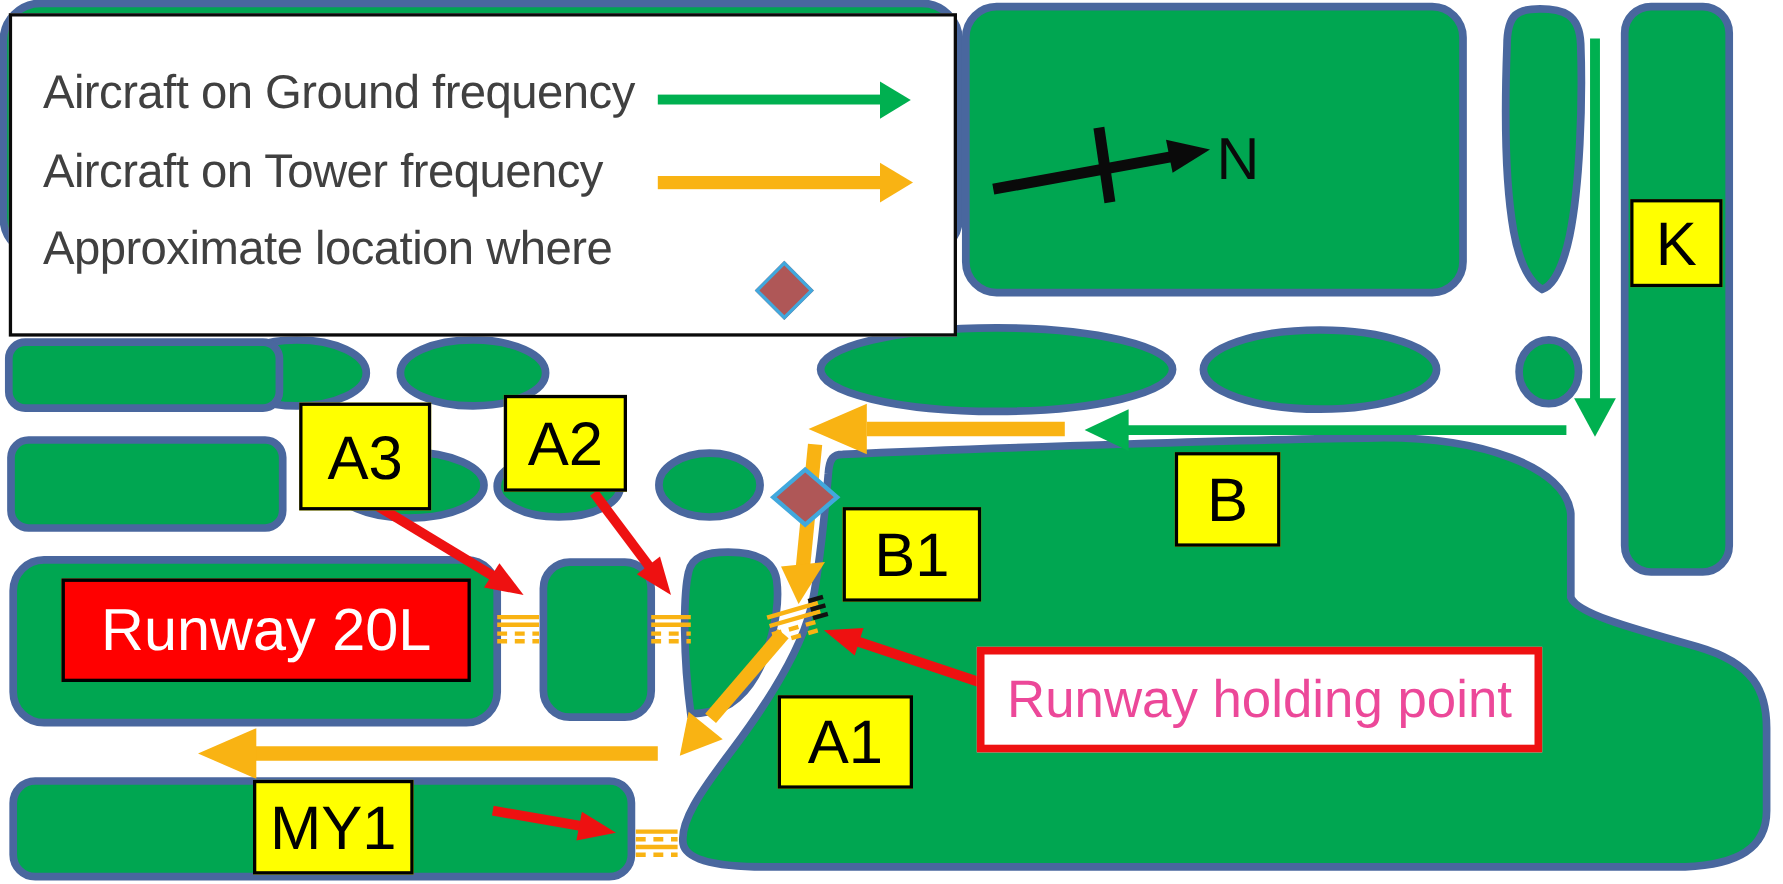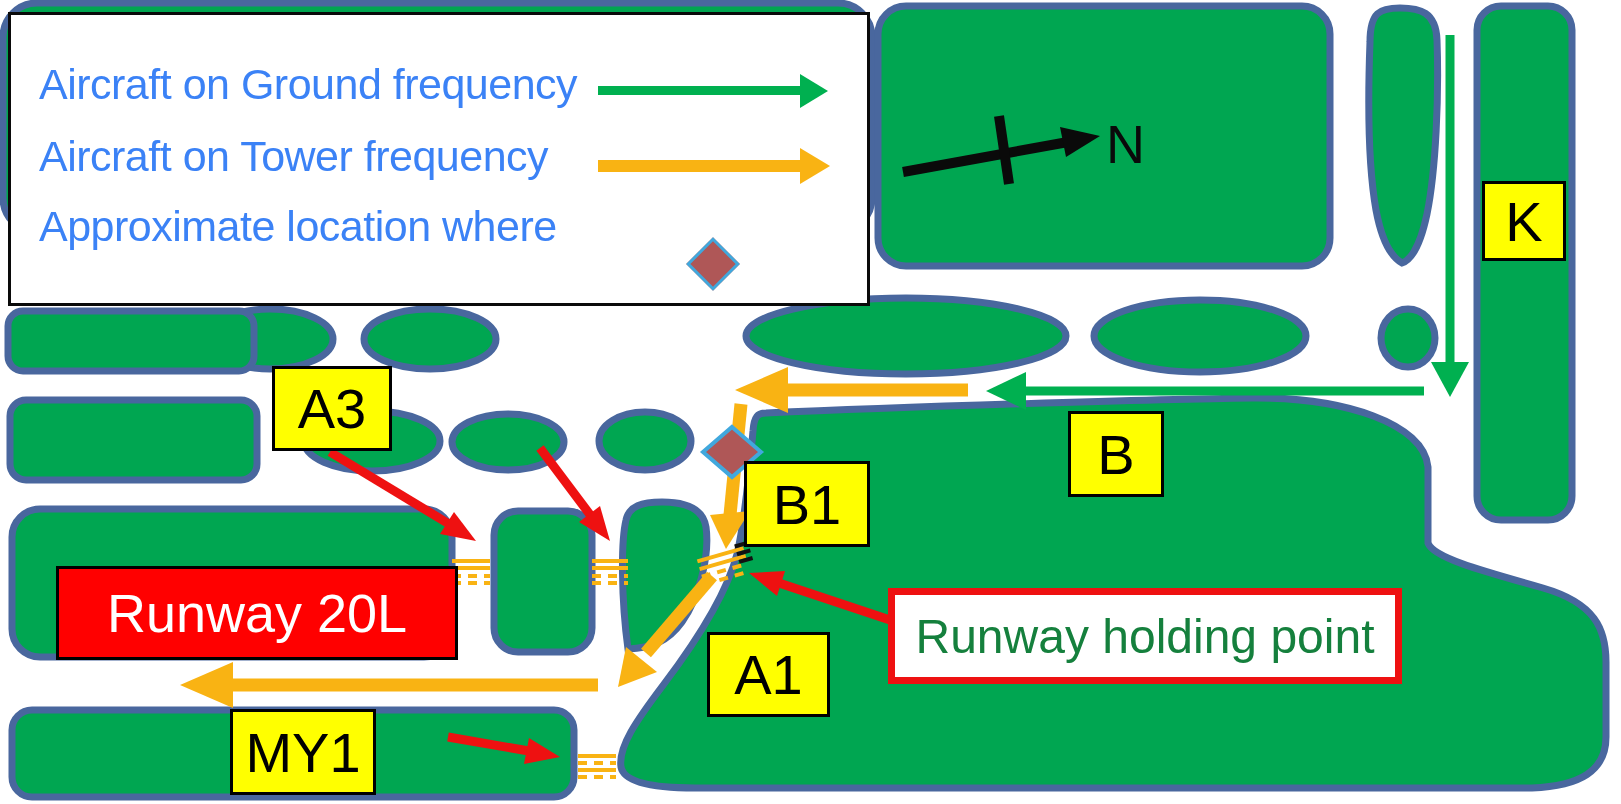--- a/index.html
+++ b/index.html
@@ -8,52 +8,52 @@
     overflow:hidden; font-family:"Liberation Sans", sans-serif;
   }
   .stage svg.base { position:absolute; left:0; top:0; }
 
   
   .legend {
     position:absolute; left:8px; top:12px; width:862px; height:294px;
     background:#ffffff; border:3px solid #0a0a0a; box-sizing:border-box;
   }
   .lg-text {
-    position:absolute; left:28px; color:#3b82f6; font-size:43px; line-height:46px;
+    position:absolute; left:28px; color:#404040; font-size:43px; line-height:46px;
     white-space:nowrap; letter-spacing:-0.5px;
   }
   .lg-shaft { position:absolute; }
   .lg-head  { position:absolute; width:0; height:0; }
   .lg-diamond {
     position:absolute; left:683px; top:230px; width:38px; height:38px;
     background:#AF5757; border:3px solid #41A8DD; transform:rotate(45deg);
     box-sizing:border-box;
   }
 
   
   .ylabel {
     position:absolute; background:#FFFF00; border:3px solid #000;
     box-sizing:border-box; display:flex; align-items:center; justify-content:center;
     color:#000; font-size:56px; font-weight:400;
   }
 
   
   .runway-banner {
-    position:absolute; left:56px; top:566px; width:402px; height:94px;
+    position:absolute; left:56px; top:526px; width:372px; height:94px;
     background:#FF0000; border:3px solid #000; box-sizing:border-box;
     display:flex; align-items:center; justify-content:center;
     color:#ffffff; font-size:54px;
   }
 
   
   .hp-callout {
     position:absolute; left:888px; top:588px; width:514px; height:96px;
     background:#ffffff; border:7px solid #EE1111; box-sizing:border-box;
     display:flex; align-items:center; justify-content:center;
-    color:#15803d; font-size:48px;
+    color:#ec4899; font-size:48px;
   }
 </style>
 </head>
 <body>
 
 <div class="stage">
 
   <svg class="base" width="1621" height="804" viewBox="0 0 1621 804">
 
     <g fill="#00A651" stroke="#49679E" stroke-width="7">
@@ -191,23 +191,24 @@
       <div class="lg-shaft" style="left:587px; top:145px; width:202px; height:12px; background:#F9B313;"></div>
       <div class="lg-head" style="left:789px; top:133px; border-top:18px solid transparent;
            border-bottom:18px solid transparent; border-left:30px solid #F9B313;"></div>
     </div>
 
     <div class="lg-text" style="top:188px;">Approximate location where</div>
     <div class="lg-diamond"></div>
   </div>
 
   <div class="ylabel" style="left:1482px; top:181px; width:84px;  height:80px;">K</div>
-  <div class="ylabel" style="left:272px;  top:366px; width:120px; height:85px;">A3</div>
+  <div class="ylabel" style="left:272px;  top:366px; width:120px; height:98px;">A3</div>
+  <div class="ylabel" style="left:458px;  top:359px; width:112px; height:88px;">A2</div>
   <div class="ylabel" style="left:1068px; top:411px; width:96px;  height:86px;">B</div>
-  <div class="ylabel" style="left:744px;  top:461px; width:126px; height:86px;">B1</div>
+  <div class="ylabel" style="left:766px;  top:461px; width:126px; height:86px;">B1</div>
   <div class="ylabel" style="left:707px;  top:632px; width:123px; height:85px;">A1</div>
   <div class="ylabel" style="left:230px;  top:709px; width:146px; height:86px;text-align:right;">MY1</div>
 
   <div class="runway-banner">Runway 20L</div>
 
   <div class="hp-callout">Runway holding point</div>
 
 </div>
 
 </body></html>

